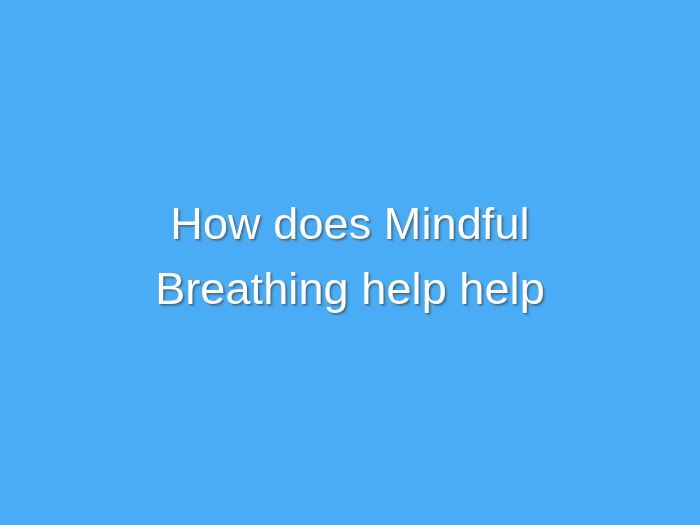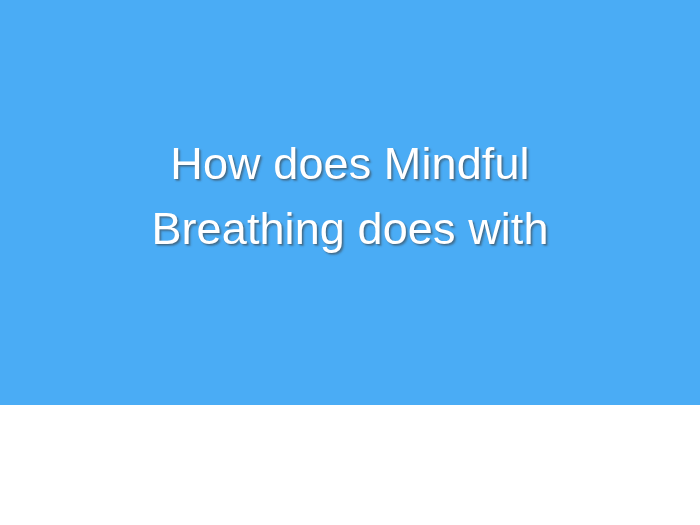--- a/index.html
+++ b/index.html
@@ -11,21 +11,21 @@
   body {
     width: 700px;
     height: 525px;
     overflow: hidden;
     font-family: "Liberation Sans", sans-serif;
   }
 
   .card {
     position: relative;
     width: 700px;
-    height: 405px;
+    height: 525px;
     box-sizing: border-box;
     background: #4aacf5;
     display: flex;
     align-items: center;
     justify-content: center;
     overflow: hidden;
   }
 
   .headline-block {
     width: 560px;
@@ -53,18 +53,18 @@
 </style>
 </head>
 <body>
 
 <div class="card">
 
   <div class="headline-block">
 
     <p class="headline">How does Mindful</p>
 
-    <p class="headline">Breathing does with</p>
+    <p class="headline">Breathing help help</p>
 
 
   </div>
 
 </div>
 
 </body></html>

